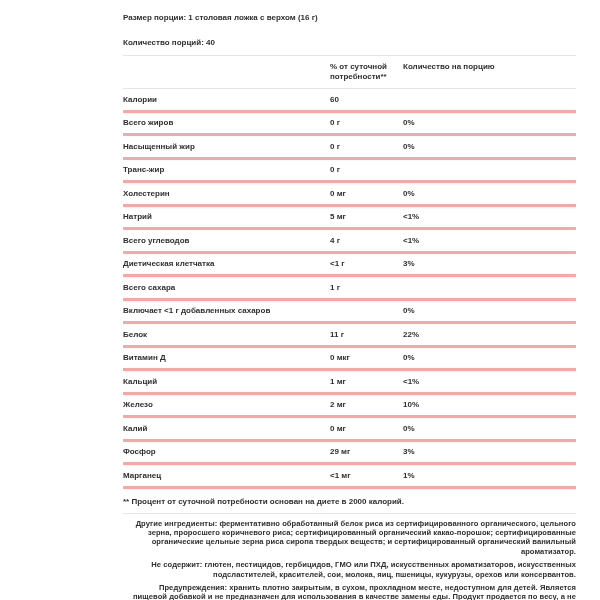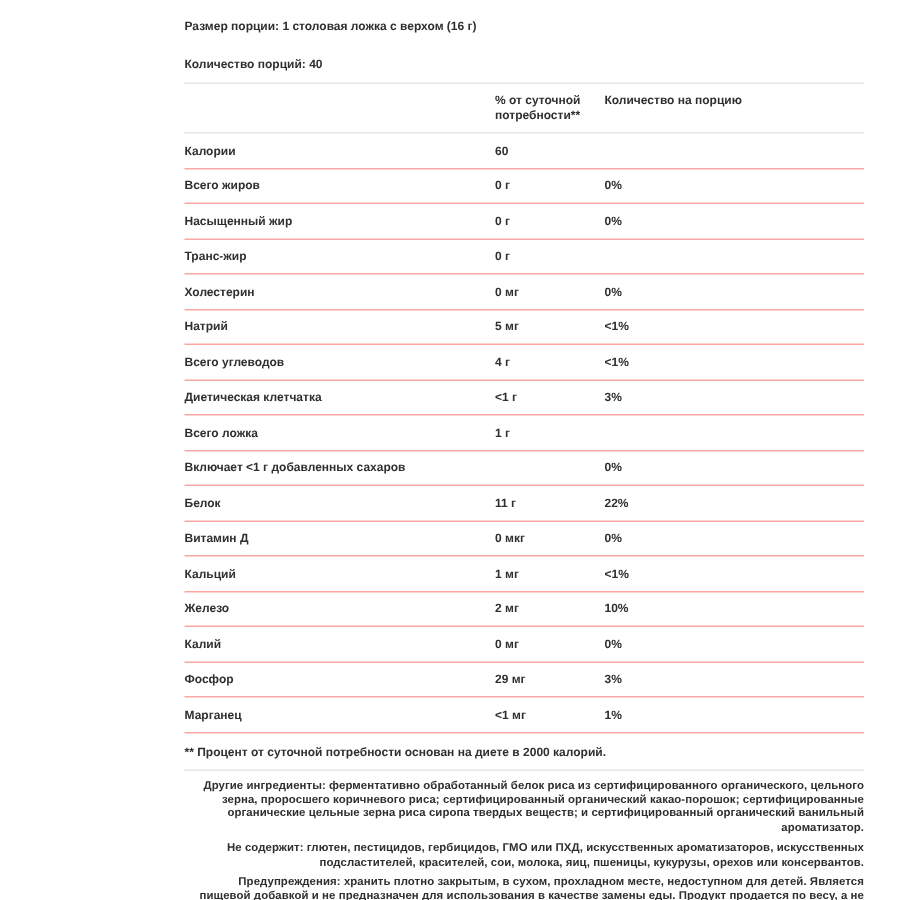--- a/index.html
+++ b/index.html
@@ -26,21 +26,21 @@
     font-size:8px;
     line-height:9.6px;
   }
   .thead .hcell { display:block; }
   .rows {}
   .row {
     display:grid;
     grid-template-columns:207px 73px 1fr;
     align-items:center;
     height:23.5px;
-    border-bottom:1px solid #fca5a5;
+    border-bottom:3px solid #fca5a5;
     font-size:8px;
   }
   .footnote-row {
     height:25px;
     line-height:25px;
     border-bottom:1px solid #e5e5e5;
     font-size:8px;
   }
   .paras { padding-top:5px; }
   .paras p {
@@ -102,21 +102,21 @@
         <span>Всего углеводов</span>
         <span>4 г</span>
         <span>&lt;1%</span>
       </div>
       <div class="row">
         <span>Диетическая клетчатка</span>
         <span>&lt;1 г</span>
         <span>3%</span>
       </div>
       <div class="row">
-        <span>Всего ложка</span>
+        <span>Всего сахара</span>
         <span>1 г</span>
         <span></span>
       </div>
       <div class="row">
         <span>Включает &lt;1 г добавленных сахаров</span>
         <span></span>
         <span>0%</span>
       </div>
       <div class="row">
         <span>Белок</span>

